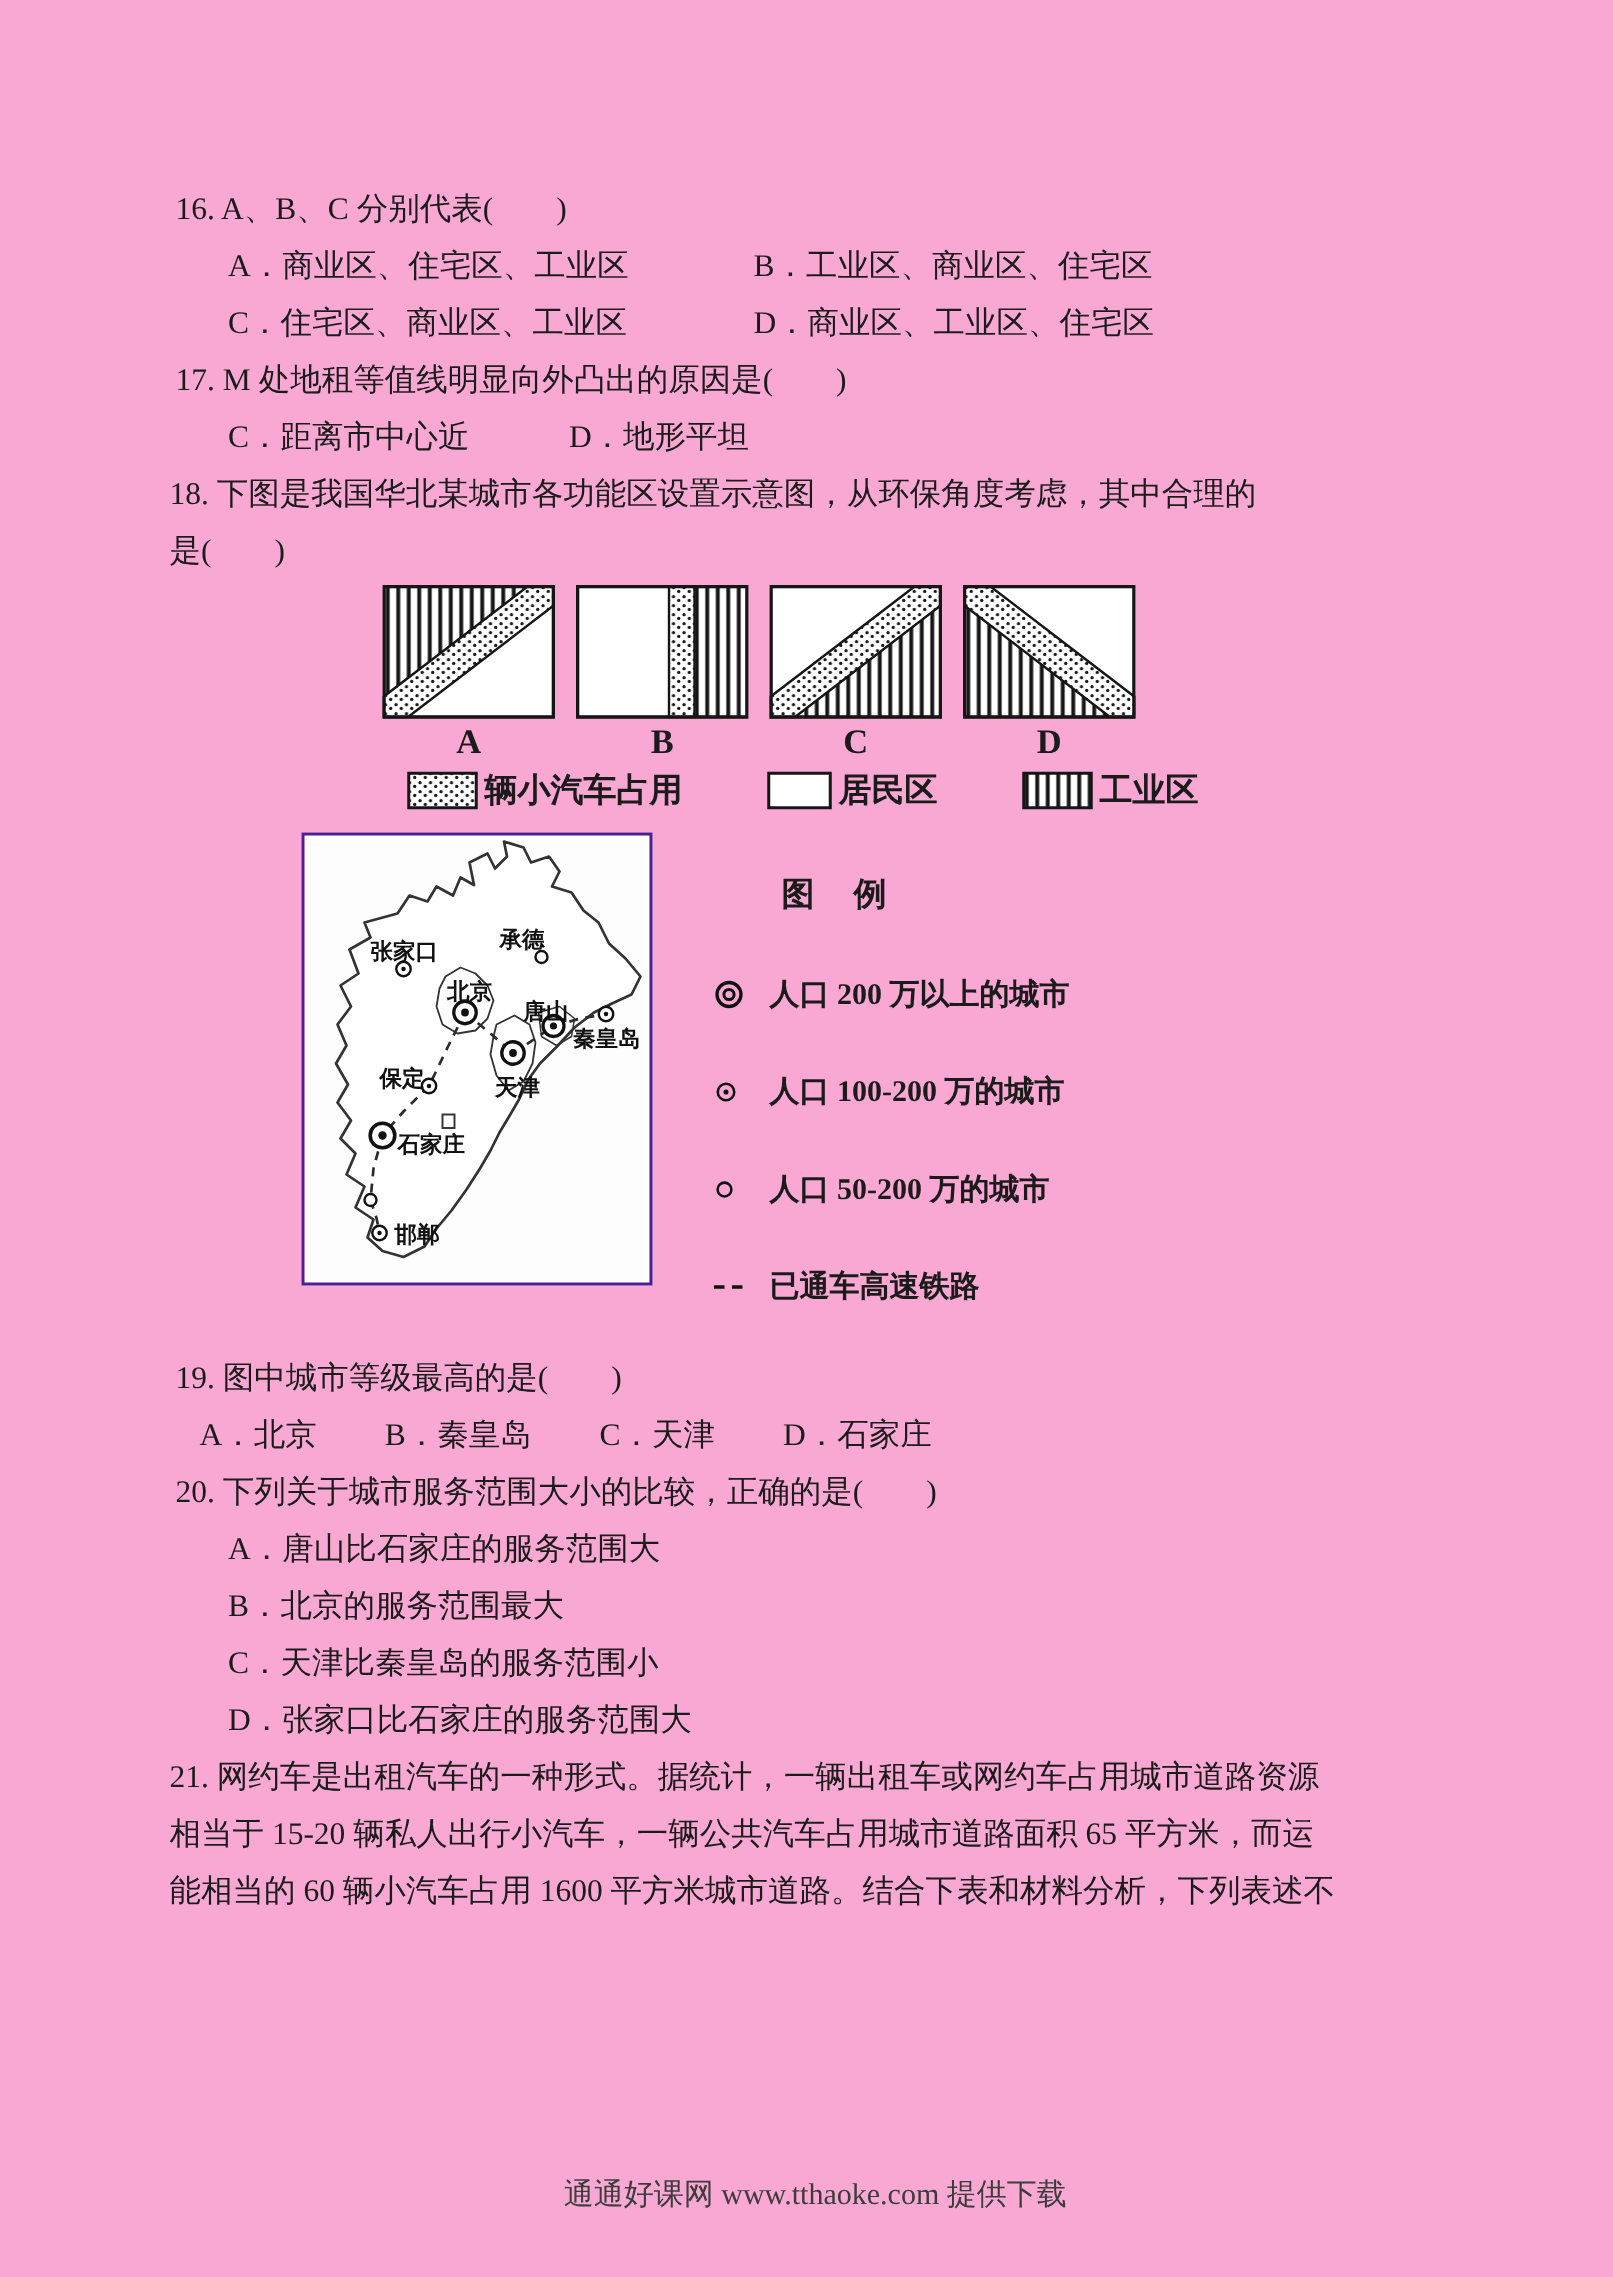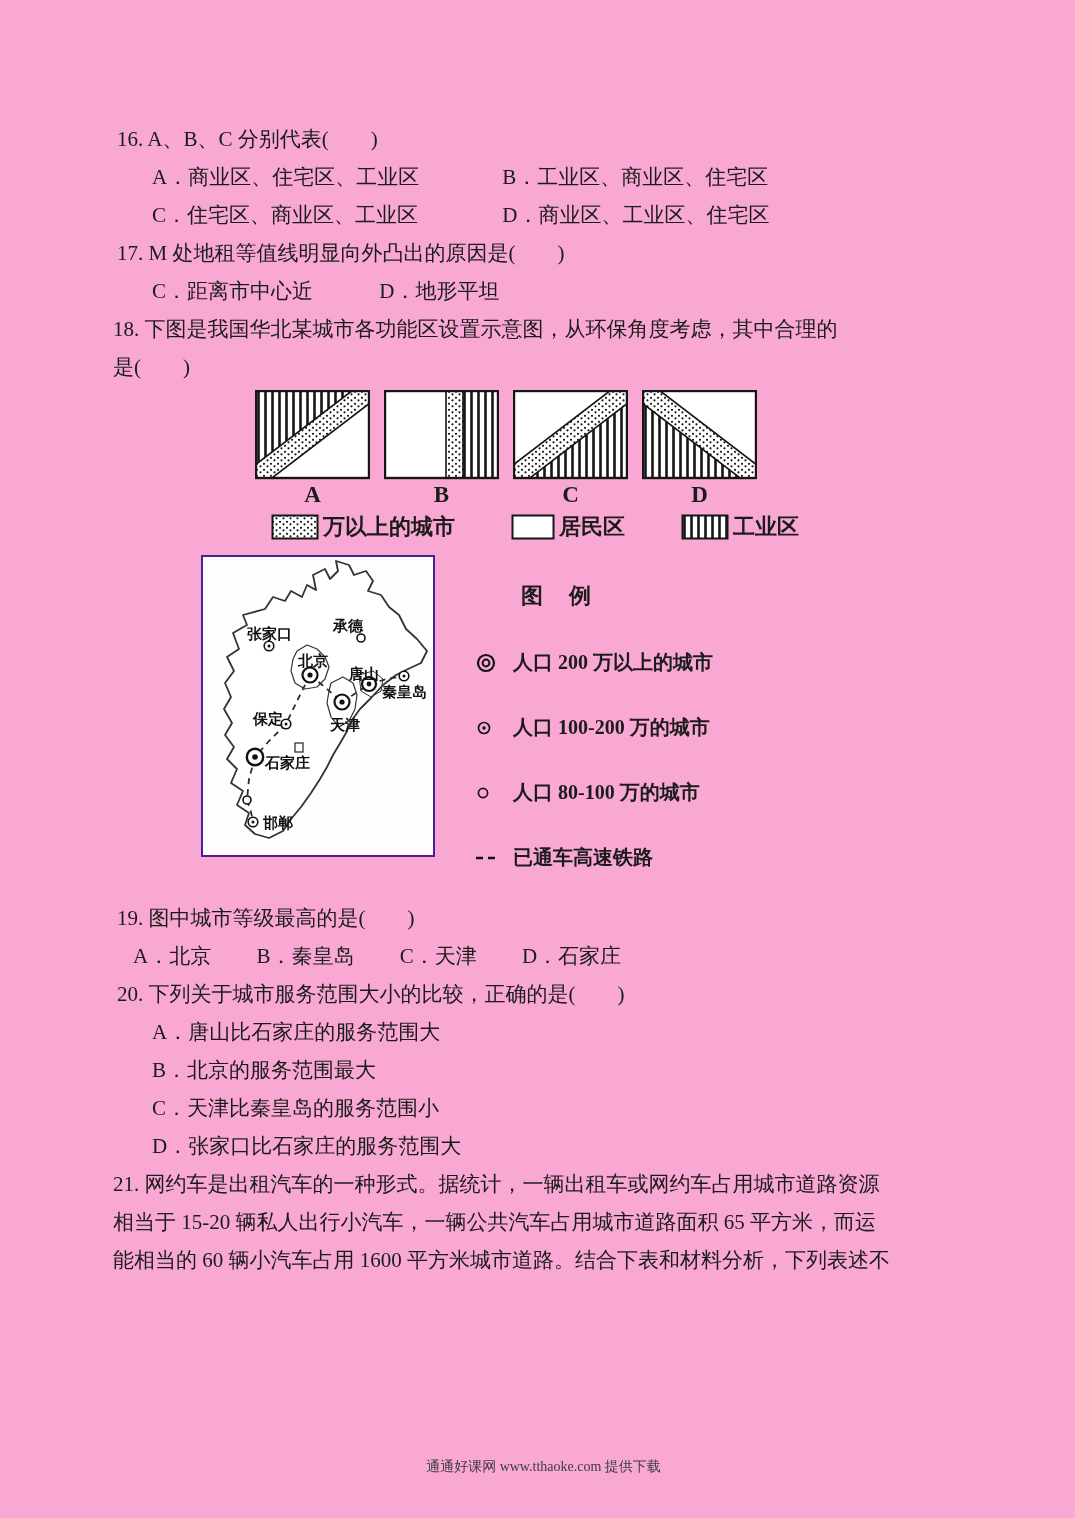--- a/index.html
+++ b/index.html
@@ -37,21 +37,21 @@
     border:2px solid #4c1d95;
     margin-left:88px;
     background:#fdfdfd;
   }
   .maplegend{margin-left:40px;padding-top:26px;}
   .maplegend-title{font-size:22px;font-weight:bold;padding-left:46px;letter-spacing:2px;}
   .maplegend-item{display:flex;align-items:center;margin-top:38px;font-size:20px;font-weight:bold;}
   .maplegend-item .sym{width:26px;display:flex;justify-content:flex-start;margin-right:12px;}
   .footer{
     position:absolute;left:12px;right:0;bottom:42px;
-    text-align:center;font-size:14px;color:#3c3c3c;
+    text-align:center;font-size:20px;color:#3c3c3c;
   }
 </style>
 </head>
 <body>
 
 <svg width="0" height="0" style="position:absolute">
   <defs>
     <pattern id="pat-stripes" width="7" height="8" patternUnits="userSpaceOnUse">
       <rect width="7" height="8" fill="#ffffff"></rect>
       <rect x="2.2" width="2.6" height="8" fill="#161616"></rect>
@@ -116,21 +116,21 @@
       <div class="fig1-labels">
         <span>A</span>
         <span>B</span>
         <span>C</span>
         <span>D</span>
       </div>
       <div class="fig1-legend">
         <svg class="swatch" width="48" height="26">
           <rect x="1.5" y="1.5" width="45" height="23" fill="url(#pat-dots)" stroke="#161616" stroke-width="2"></rect>
         </svg>
-        <span>万以上的城市</span>
+        <span>辆小汽车占用</span>
         <span class="gap"></span>
         <svg class="swatch" width="44" height="26">
           <rect x="1.5" y="1.5" width="41" height="23" fill="#ffffff" stroke="#161616" stroke-width="2"></rect>
         </svg>
         <span>居民区</span>
         <span class="gap"></span>
         <svg class="swatch" width="48" height="26">
           <rect x="1.5" y="1.5" width="45" height="23" fill="url(#pat-stripes)" stroke="#161616" stroke-width="2"></rect>
         </svg>
         <span>工业区</span>
@@ -233,21 +233,21 @@
             </svg>
           </span>
           <span>人口 100-200 万的城市</span>
         </div>
         <div class="maplegend-item">
           <span class="sym">
             <svg width="22" height="22">
               <circle cx="8" cy="11" r="4.6" fill="none" stroke="#111111" stroke-width="1.7"></circle>
             </svg>
           </span>
-          <span>人口 80-100 万的城市</span>
+          <span>人口 50-200 万的城市</span>
         </div>
         <div class="maplegend-item">
           <span class="sym">
             <svg width="24" height="22">
               <line x1="1" y1="11" x2="23" y2="11" stroke="#111111" stroke-width="2.4" stroke-dasharray="7 5"></line>
             </svg>
           </span>
           <span>已通车高速铁路</span>
         </div>
       </div>

